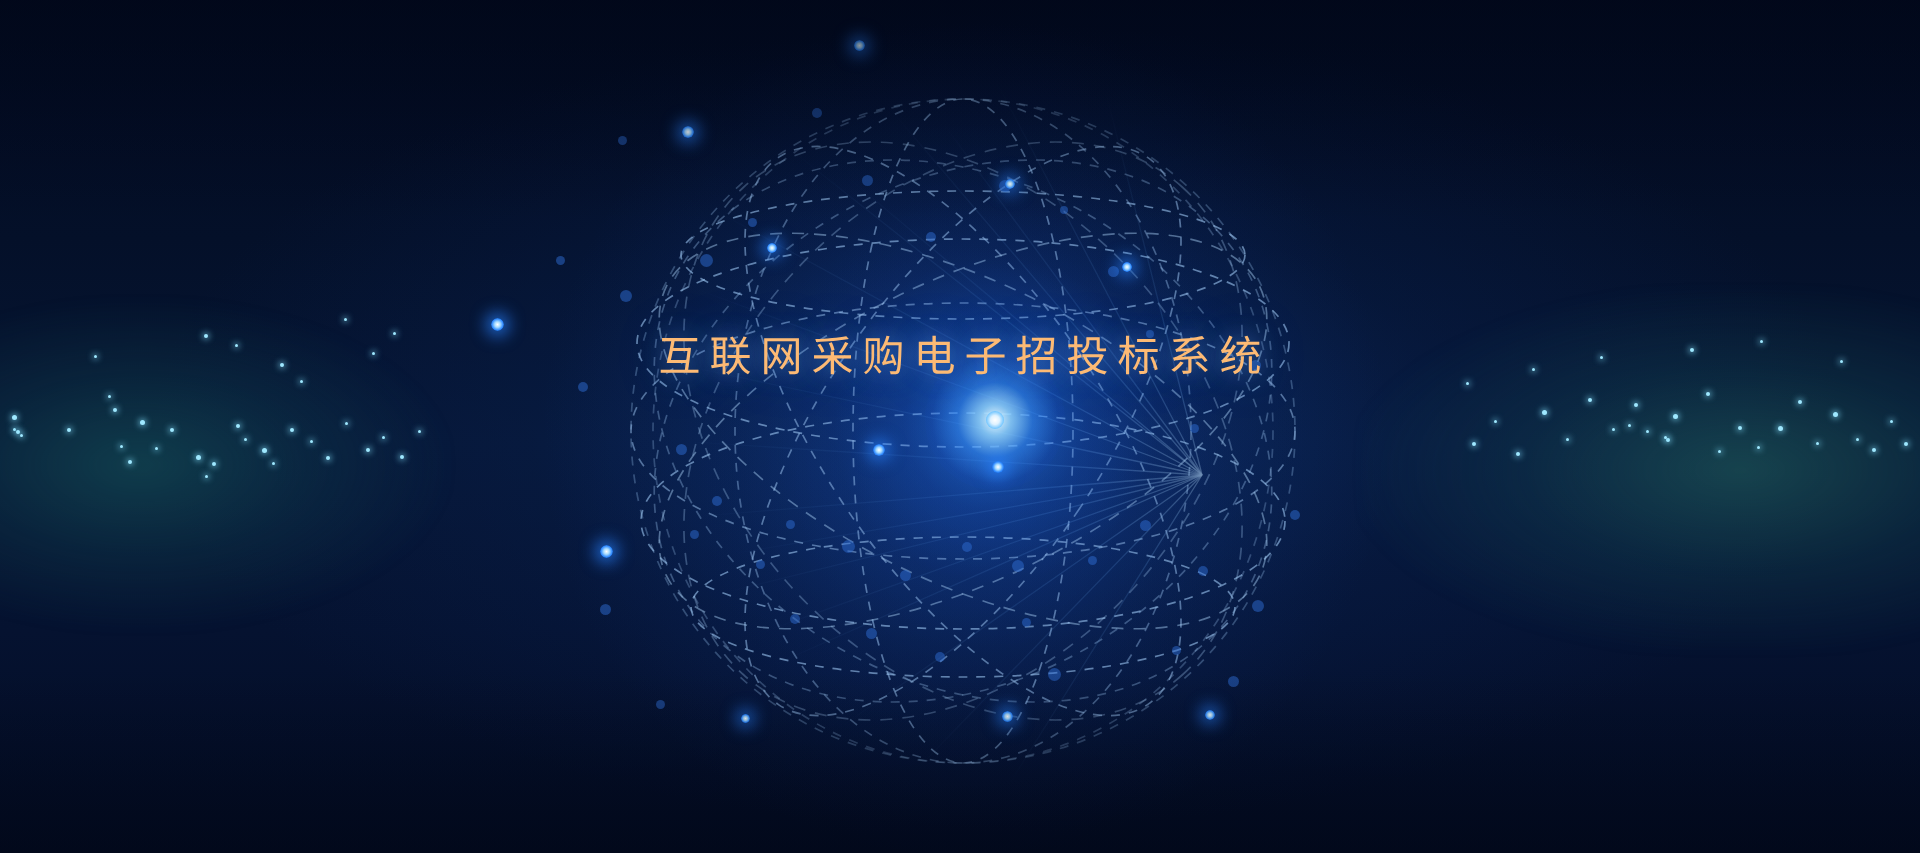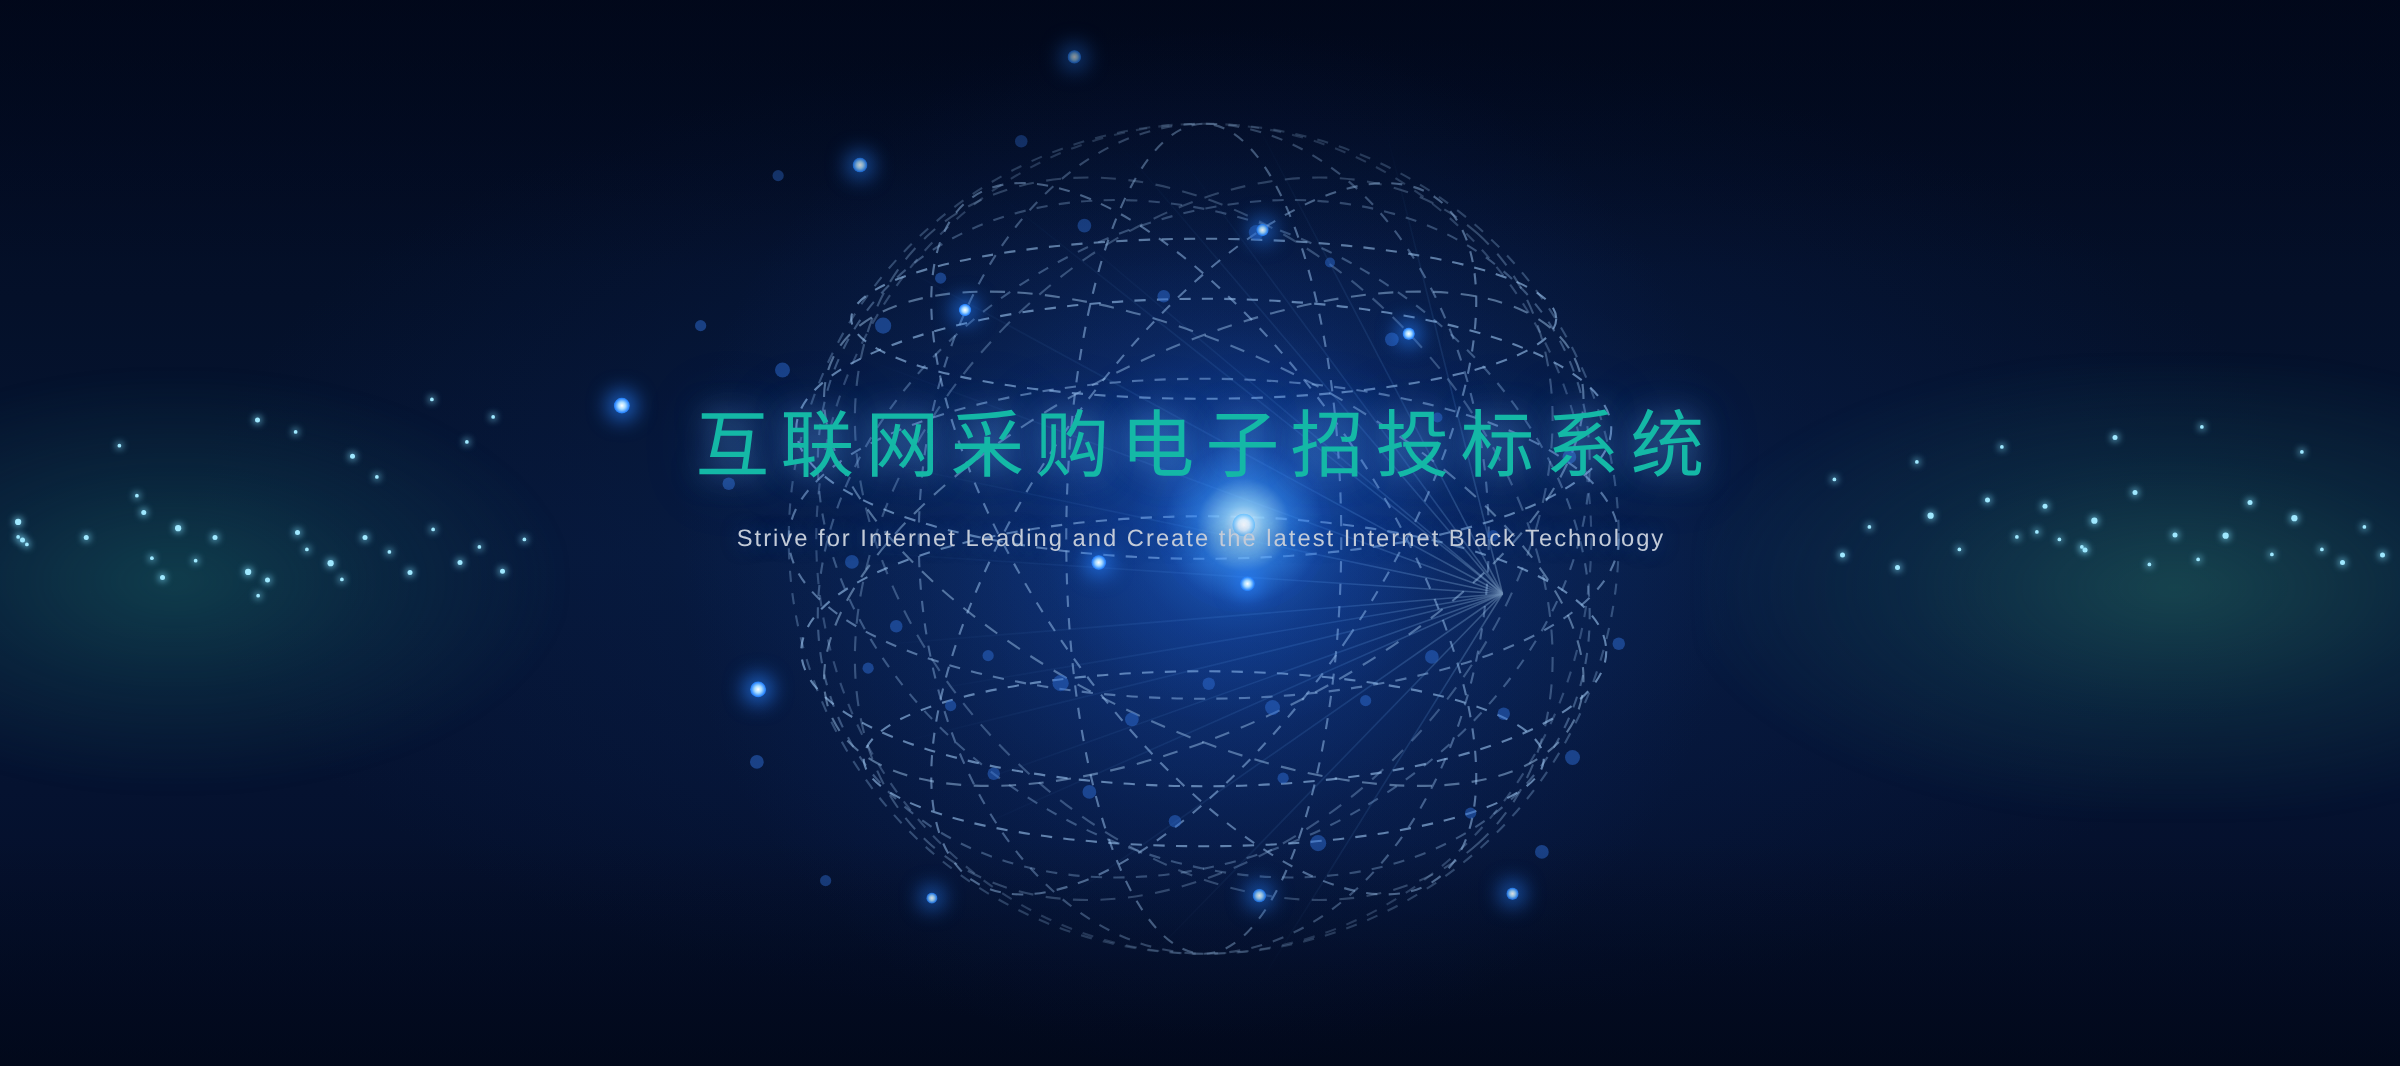--- a/index.html
+++ b/index.html
@@ -170,24 +170,24 @@
   
   .hero-text {
     position: absolute;
     left: 0;
     right: 0;
     top: 322px;
     text-align: center;
   }
   .hero-title {
     margin: 0;
-    font-size: 59px;
+    font-size: 42px;
     line-height: 70px;
     font-weight: 400;
-    color: #14b8a6;
+    color: #fdba74;
     letter-spacing: 9px;
     text-indent: 9px;
     text-shadow: 0 0 22px rgba(110,180,255,0.55), 0 0 50px rgba(30,90,210,0.45);
     font-family: "DejaVu Sans", "Liberation Sans", sans-serif;
   }
   .hero-sub-en {
     margin: 27px 0 0 0;
     font-size: 19px;
     line-height: 26px;
     font-weight: 400;
@@ -499,16 +499,15 @@
     <span class="pt" style="left:1690px;top:348px;width:4px;height:4px;"></span>
     <span class="pt" style="left:1760px;top:340px;width:3px;height:3px;"></span>
     <span class="pt" style="left:1840px;top:360px;width:3px;height:3px;"></span>
   </div>
 
   <div class="glow-top"></div>
   <div class="glow-bottom"></div>
 
   <div class="hero-text">
     <h1 class="hero-title">互联网采购电子招投标系统</h1>
-    <p class="hero-sub-en">Strive for Internet Leading and Create the latest Internet Black Technology</p>
   </div>
 
 </div>
 
 </body></html>

